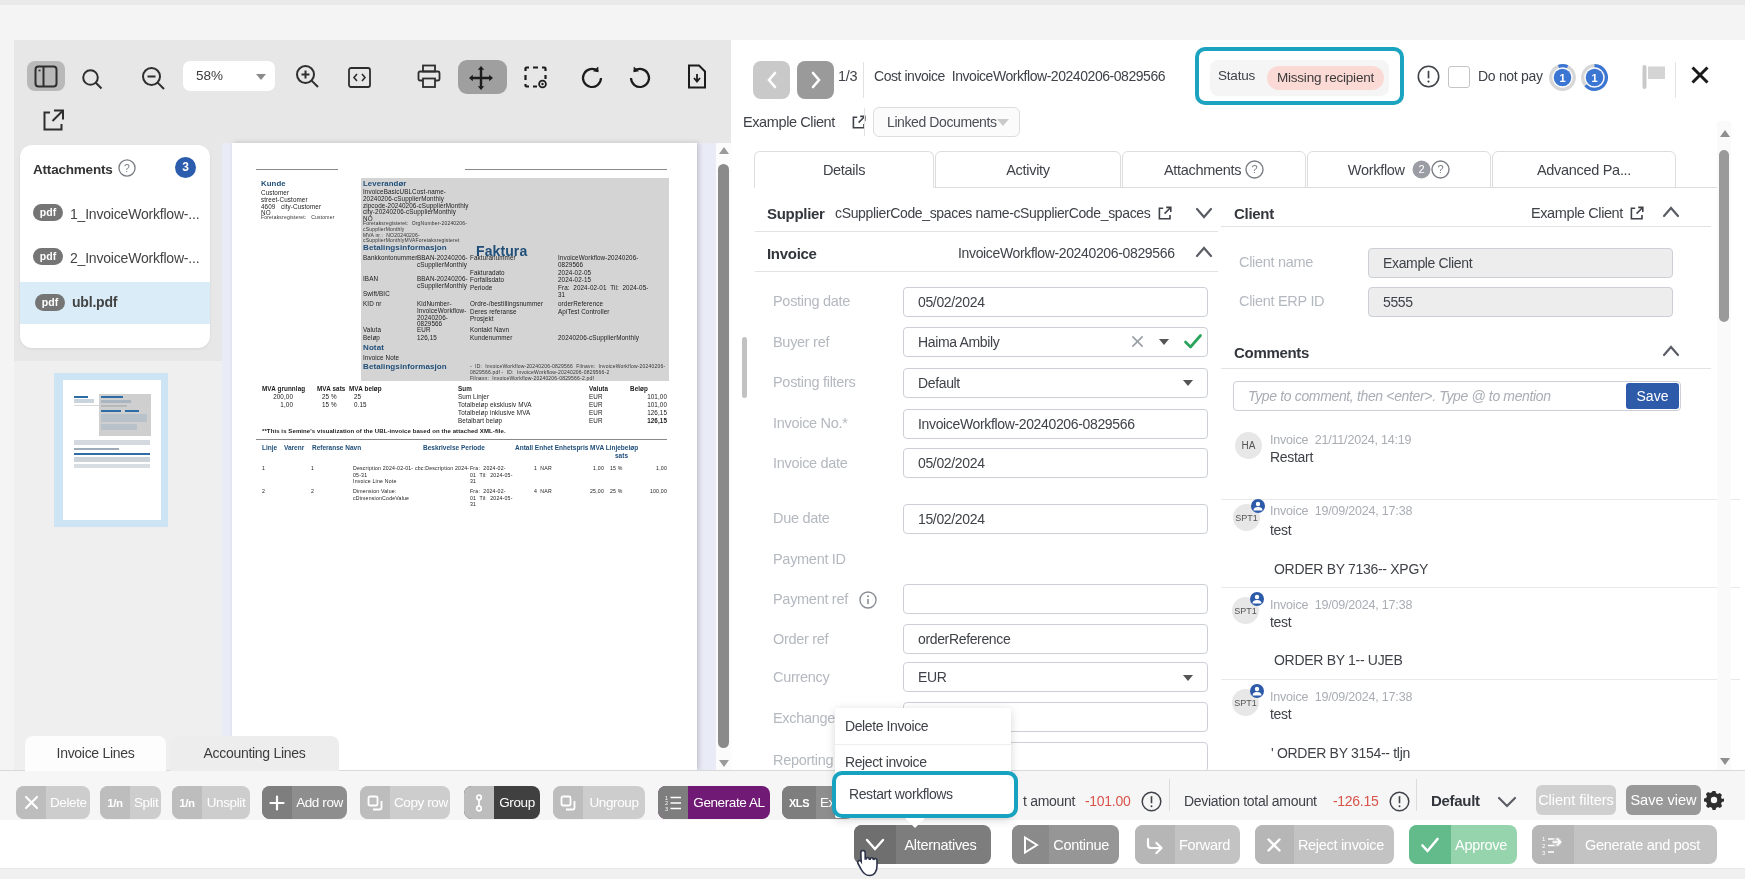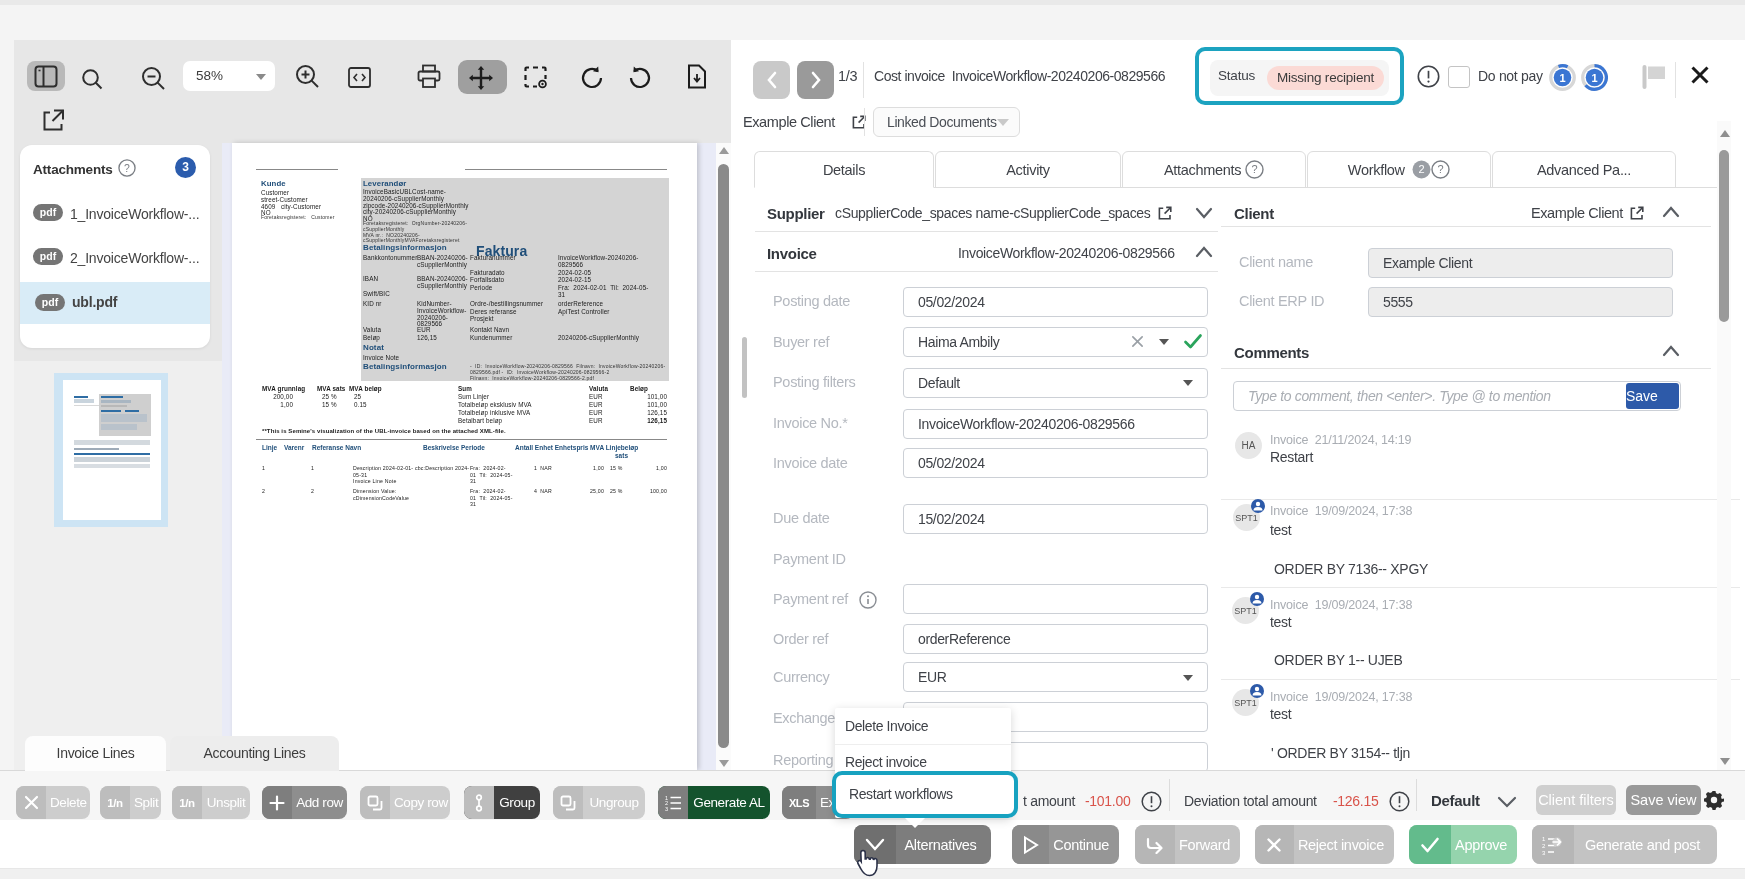--- a/index.html
+++ b/index.html
@@ -442,21 +442,21 @@
     <div class="input gray" style="left:637px;top:208px">Example Client</div>
     <span class="formlabel" style="left:508px;top:253px">Client ERP ID</span>
     <div class="input gray" style="left:637px;top:247px">5555</div>
     <span class="sechead" style="left:503px;top:304px">Comments</span>
     <svg class="ic" style="left:930px;top:303px" width="20" height="16" viewBox="0 0 20 16">
         <path d="M3 12 L10 4 L17 12" stroke="#5a5e64" stroke-width="2.2" fill="none" stroke-linecap="round"></path>
       </svg>
     <div class="divline" style="left:490px;top:328px;width:490px"></div>
     <div class="abs" style="left:502px;top:341px;width:448px;height:30px;border:1px solid #ccd0d6;border-radius:4px;background:#fff">
       <span style="position:absolute;left:14px;top:6px;font-size:14px;letter-spacing:-0.35px;color:#a9adb3;font-style:italic">Type to comment, then &lt;enter&gt;. Type @ to mention</span>
-      <div style="position:absolute;right:1px;top:1px;width:53px;height:26px;background:#2d5aa9;border-radius:3px;color:#fff;font-size:14px;text-align:left;line-height:26px">Save</div>
+      <div style="position:absolute;right:1px;top:1px;width:53px;height:26px;background:#2d5aa9;border-radius:3px;color:#fff;font-size:14px;text-align:center;line-height:26px">Save</div>
     </div>
 
     <div class="avatar" style="left:504px;top:392px;font-size:10px">HA</div>
     <span class="comment-meta" style="left:539px;top:393px">Invoice&nbsp;&nbsp;21/11/2024, 14:19</span>
     <span class="comment-txt" style="left:539px;top:409px">Restart</span>
     <div class="divline" style="left:490px;top:459px;width:519px;background:#e9e9e9"></div>
     <div class="avatar" style="left:502px;top:464px;font-size:9px">SPT1</div>
     <svg class="ic" style="left:520px;top:459px" width="14" height="14" viewBox="0 0 14 14">
         <circle cx="7" cy="7" r="7" fill="#2d5aa9"></circle>
         <circle cx="7" cy="5" r="2.2" fill="#fff"></circle>
@@ -551,21 +551,21 @@
     </div>
   <div class="tbtn" style="left:553px;width:92px;background:#cdcdcd">
       <div class="iseg" style="width:30px;min-width:30px;background:#bdbdbd">
         <svg width="16" height="16" viewBox="0 0 16 16">
           <rect x="1.5" y="1.5" width="9" height="9" rx="1.5" fill="none" stroke="#fff" stroke-width="1.8"></rect>
           <path d="M6 14.5 H13 a1.5 1.5 0 0 0 1.5 -1.5 V6" fill="none" stroke="#fff" stroke-width="1.8"></path>
         </svg>
       </div>
       <span class="lbl">Ungroup</span>
     </div>
-  <div class="tbtn" style="left:658px;width:112px;background:#14532d">
+  <div class="tbtn" style="left:658px;width:112px;background:#701a75">
       <div class="iseg" style="width:30px;min-width:30px;background:#7e7e7e">
         <svg width="17" height="17" viewBox="0 0 17 17">
           <text x="0" y="5.5" font-size="5.5" fill="#fff">1</text>
           <text x="0" y="11" font-size="5.5" fill="#fff">2</text>
           <text x="0" y="16.5" font-size="5.5" fill="#fff">3</text>
           <path d="M5.5 3.5 H16 M5.5 9 H16 M5.5 14.5 H16" stroke="#fff" stroke-width="1.6"></path>
         </svg>
       </div>
       <span class="lbl">Generate AL</span>
     </div>

